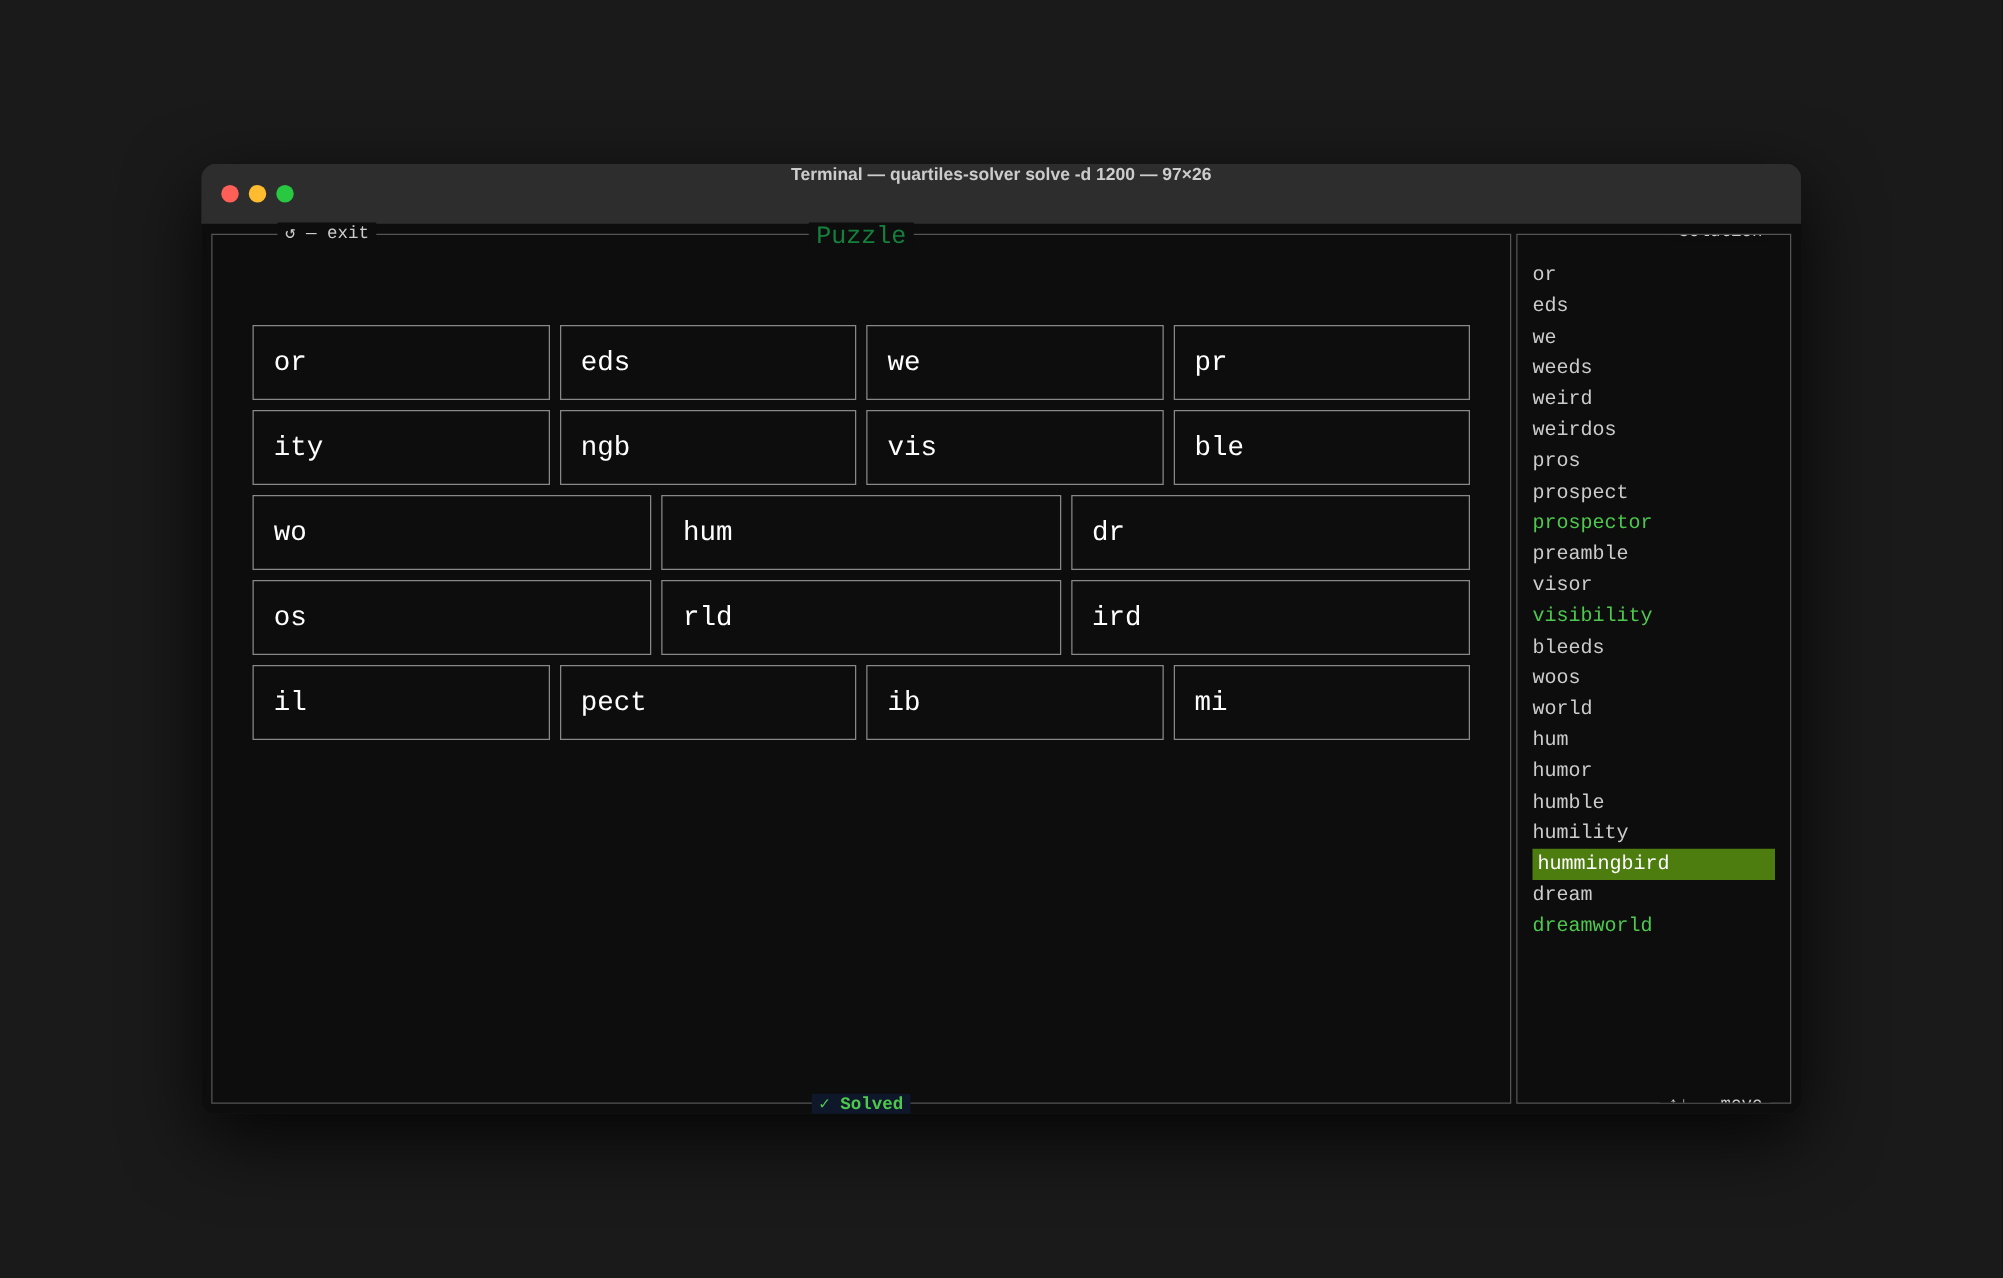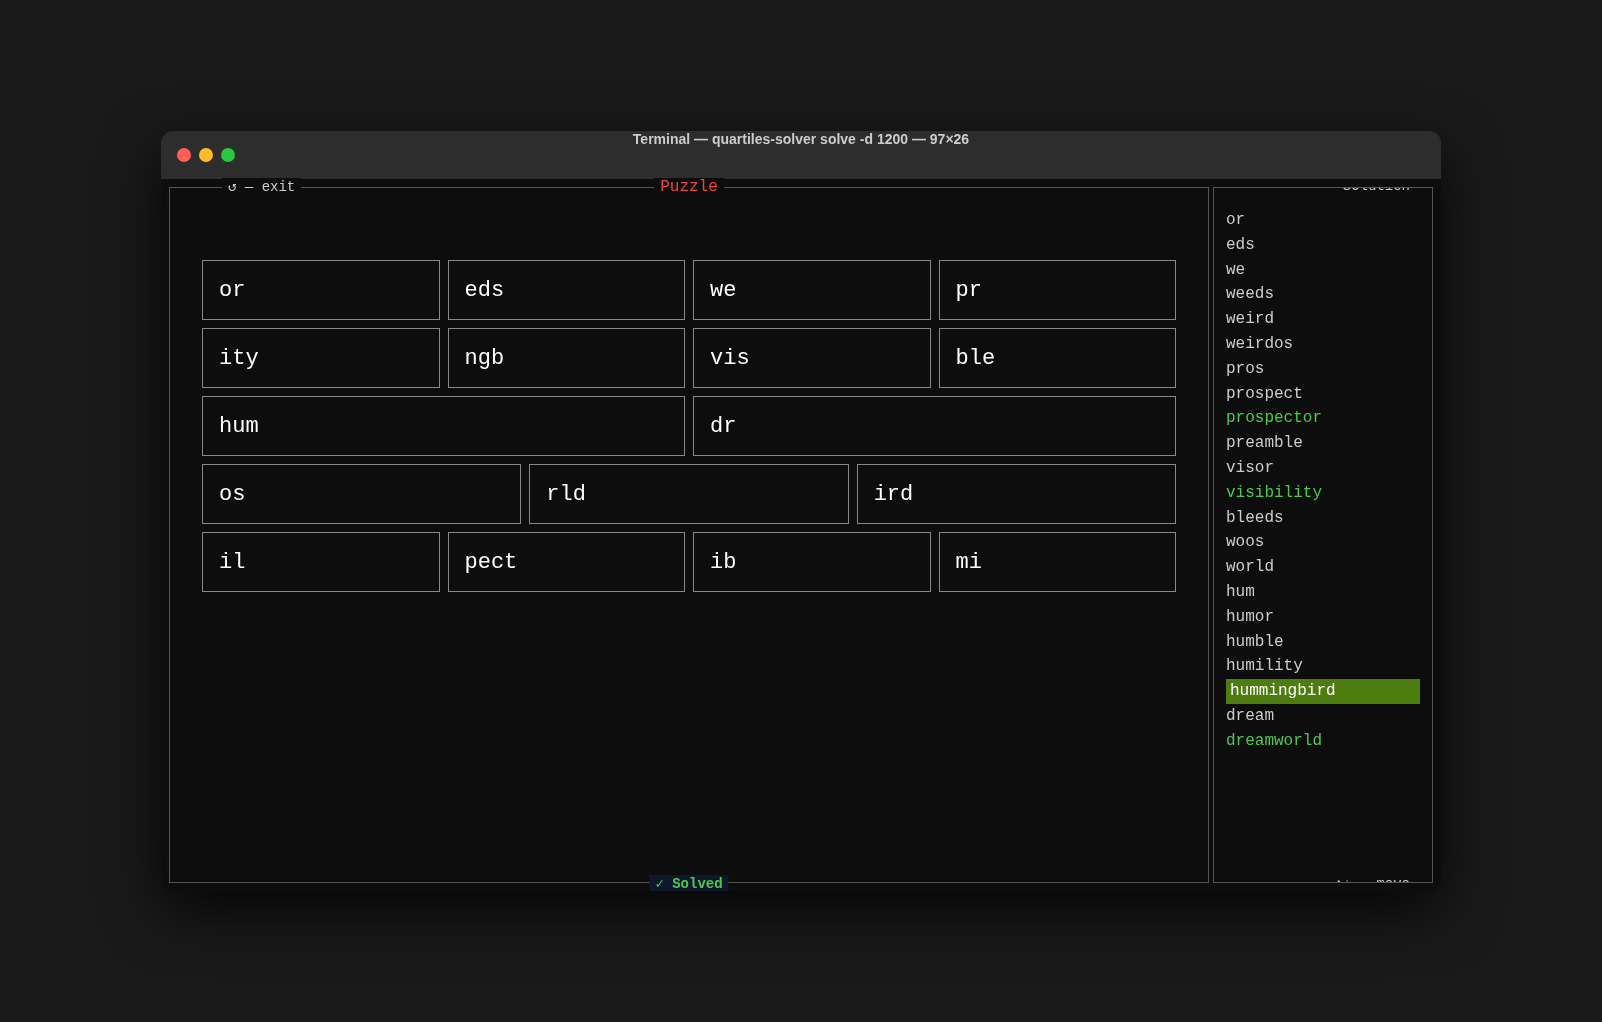--- a/index.html
+++ b/index.html
@@ -87,22 +87,22 @@
       margin-left: 36px;
     }
 
     .panel-label-top-center {
       position: absolute;
       top: -10px;
       left: 50%;
       transform: translateX(-50%);
       background: #0d0d0d;
       padding: 0 6px;
-      color: #ef4444;
-      font-size: 16px;
+      color: #15803d;
+      font-size: 20px;
       font-family: 'Courier New', monospace;
     }
 
     .panel-label-bottom-center {
       position: absolute;
       bottom: -10px;
       left: 50%;
       transform: translateX(-50%);
       background: #0f172a;
       padding: 0 6px;
@@ -223,20 +223,21 @@
         </div>
 
         <div class="puzzle-row">
           <div class="puzzle-cell">ity</div>
           <div class="puzzle-cell">ngb</div>
           <div class="puzzle-cell">vis</div>
           <div class="puzzle-cell">ble</div>
         </div>
 
         <div class="puzzle-row">
+          <div class="puzzle-cell">wo</div>
           <div class="puzzle-cell">hum</div>
           <div class="puzzle-cell">dr</div>
         </div>
 
         <div class="puzzle-row">
           <div class="puzzle-cell">os</div>
           <div class="puzzle-cell">rld</div>
           <div class="puzzle-cell">ird</div>
         </div>
 

